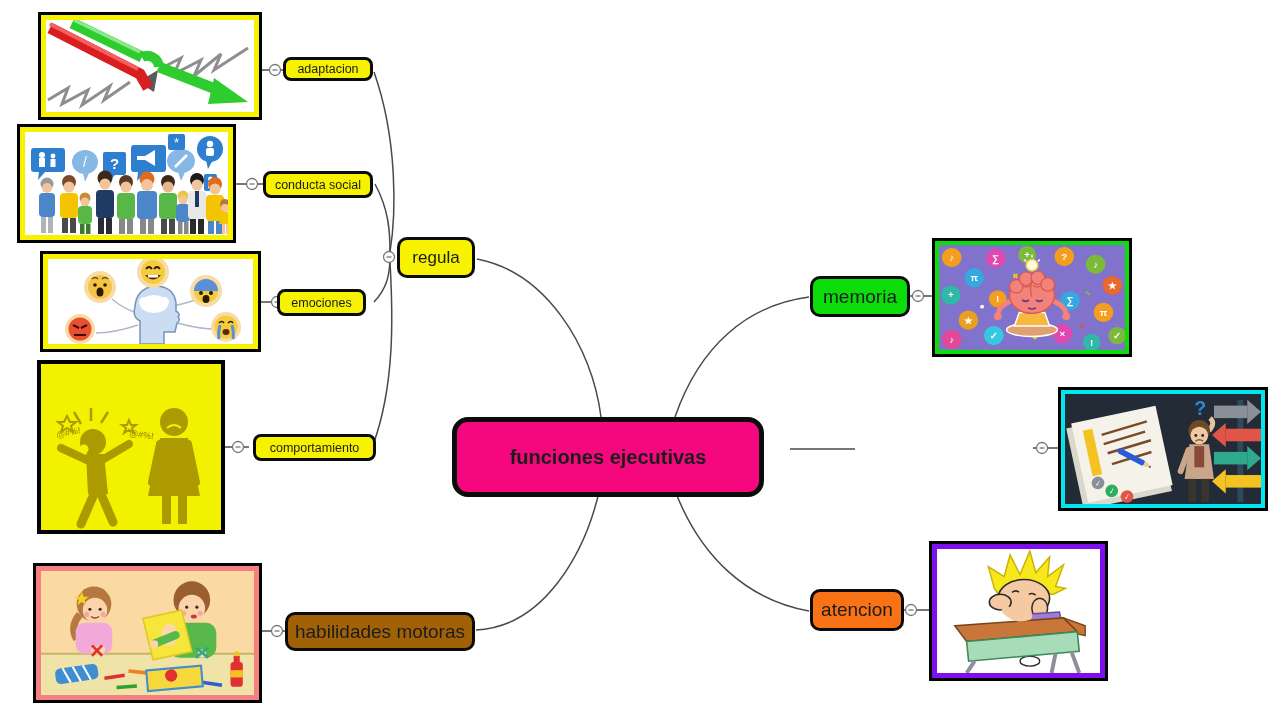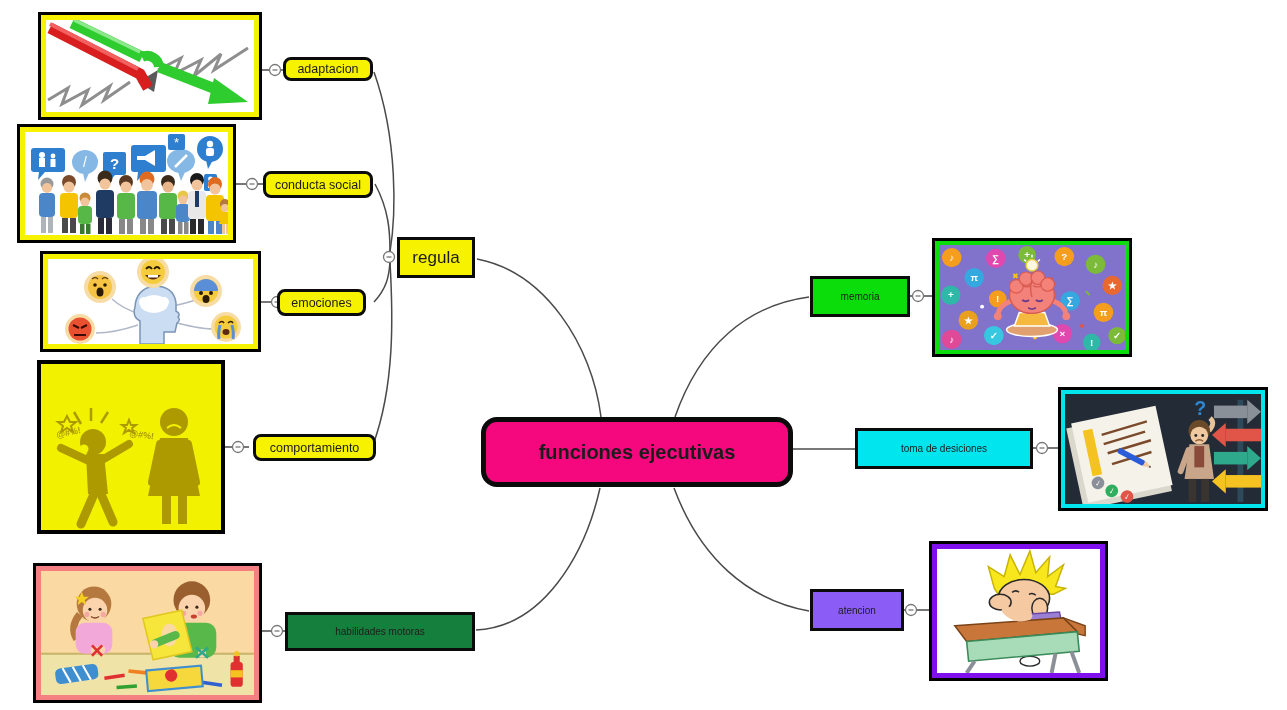--- a/index.html
+++ b/index.html
@@ -1,31 +1,31 @@
 <!DOCTYPE html>
 <html><head>
 <meta charset="utf-8">
 <style>
   html,body{margin:0;padding:0;background:#fff;}
   #canvas{position:relative;width:1287px;height:710px;background:#fff;overflow:hidden;
           font-family:"Liberation Sans",sans-serif;}
   svg text{font-family:"Liberation Sans",sans-serif;}
   #links{position:absolute;left:0;top:0;width:1287px;height:710px;}
   .node{position:absolute;display:flex;align-items:center;justify-content:center;
-        box-sizing:border-box;border:3px solid #0b0b0b;border-radius:0;
+        box-sizing:border-box;border:3px solid #0b0b0b;border-radius:10px;
         color:#1c1c1c;white-space:nowrap;}
   .node.center-node{border-width:5px;border-radius:16px;font-weight:bold;font-size:20px;
         background:#F5087E;}
   .yellow{background:#F6F200;}
   .small{font-size:12.5px;border-radius:8px;}
-  .mid{font-size:10px;}
-  .salmon{background:#15803d;}
+  .mid{font-size:19px;}
+  .salmon{background:#a16207;}
   .green{background:#0ADD0A;}
   .cyan{background:#00E5EE;}
-  .purple{background:#8b5cf6;}
+  .purple{background:#f97316;}
   .imgframe{position:absolute;box-sizing:border-box;border:3px solid #000;padding:5px;}
   .imgframe .inner{width:100%;height:100%;position:relative;overflow:hidden;background:#fff;}
   .fy{background:#F6F200;}
   .fs{background:#F58082;}
   .fg{background:#0ADD0A;}
   .fc{background:#00E5EE;}
   .fp{background:#7E10EE;}
   .frame-solid{padding:0;border-width:4px;background:#F2F200;}
   .checker{background-image:conic-gradient(#e9e9e9 25%,#ffffff 0 50%,#e9e9e9 0 75%,#ffffff 0);
            background-size:22px 22px;}
@@ -579,21 +579,21 @@
           <line x1="38" y1="114" x2="30" y2="126" stroke="#8a8f98" stroke-width="4"></line>
           <line x1="136" y1="104" x2="144" y2="126" stroke="#8a8f98" stroke-width="4"></line>
           <line x1="120" y1="106" x2="116" y2="126" stroke="#8a8f98" stroke-width="4"></line>
         </g>
         <ellipse cx="84" cy="52" rx="0" ry="0" fill="none"></ellipse>
         <path d="M70,62 q10,10 22,6" stroke="#F5C9A2" stroke-width="9" fill="none" stroke-linecap="round"></path>
       </svg>
     </div>
   </figure>
 
-  <div class="node center-node" style="left:481px;top:417px;width:312px;height:70px;">
+  <div class="node center-node" style="left:452px;top:417px;width:312px;height:80px;">
     <span>funciones ejecutivas</span>
   </div>
 
   <div class="node yellow" style="left:397px;top:237px;width:78px;height:41px;font-size:17px;">
     <span>regula</span>
   </div>
 
   <div class="node yellow small" style="left:283px;top:57px;width:90px;height:24px;">
     <span>adaptacion</span>
   </div>
@@ -611,21 +611,18 @@
   </div>
 
   <div class="node salmon mid" style="left:285px;top:612px;width:190px;height:39px;">
     <span>habilidades motoras</span>
   </div>
 
   <div class="node green mid" style="left:810px;top:276px;width:100px;height:41px;">
     <span>memoria</span>
   </div>
 
-  <div class="node cyan mid" style="left:855px;top:428px;width:178px;height:41px;">
-    <span>toma de desiciones</span>
-  </div>
 
   <div class="node purple mid" style="left:810px;top:589px;width:94px;height:42px;">
     <span>atencion</span>
   </div>
 
 </div>
 
 </body></html>

